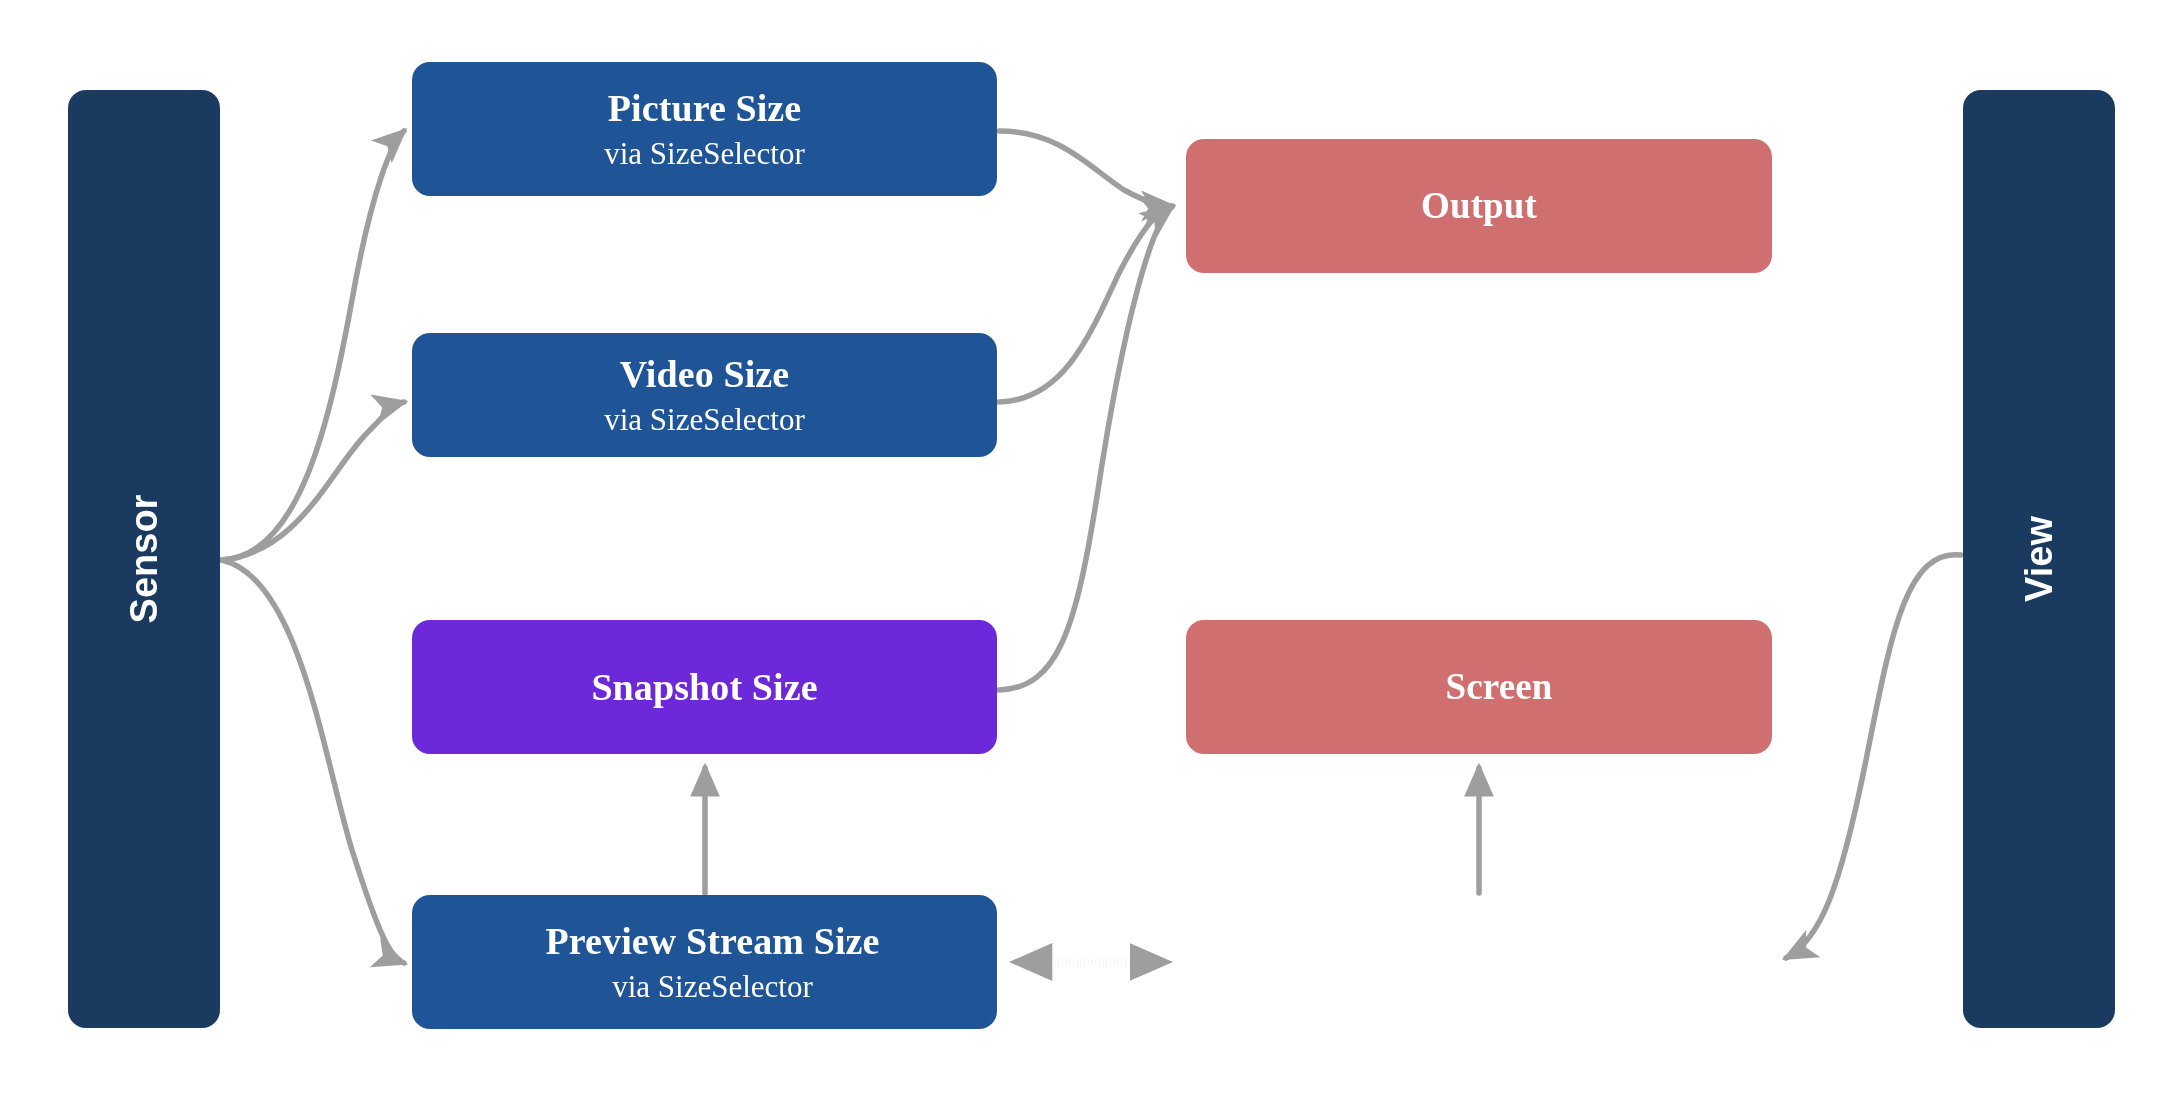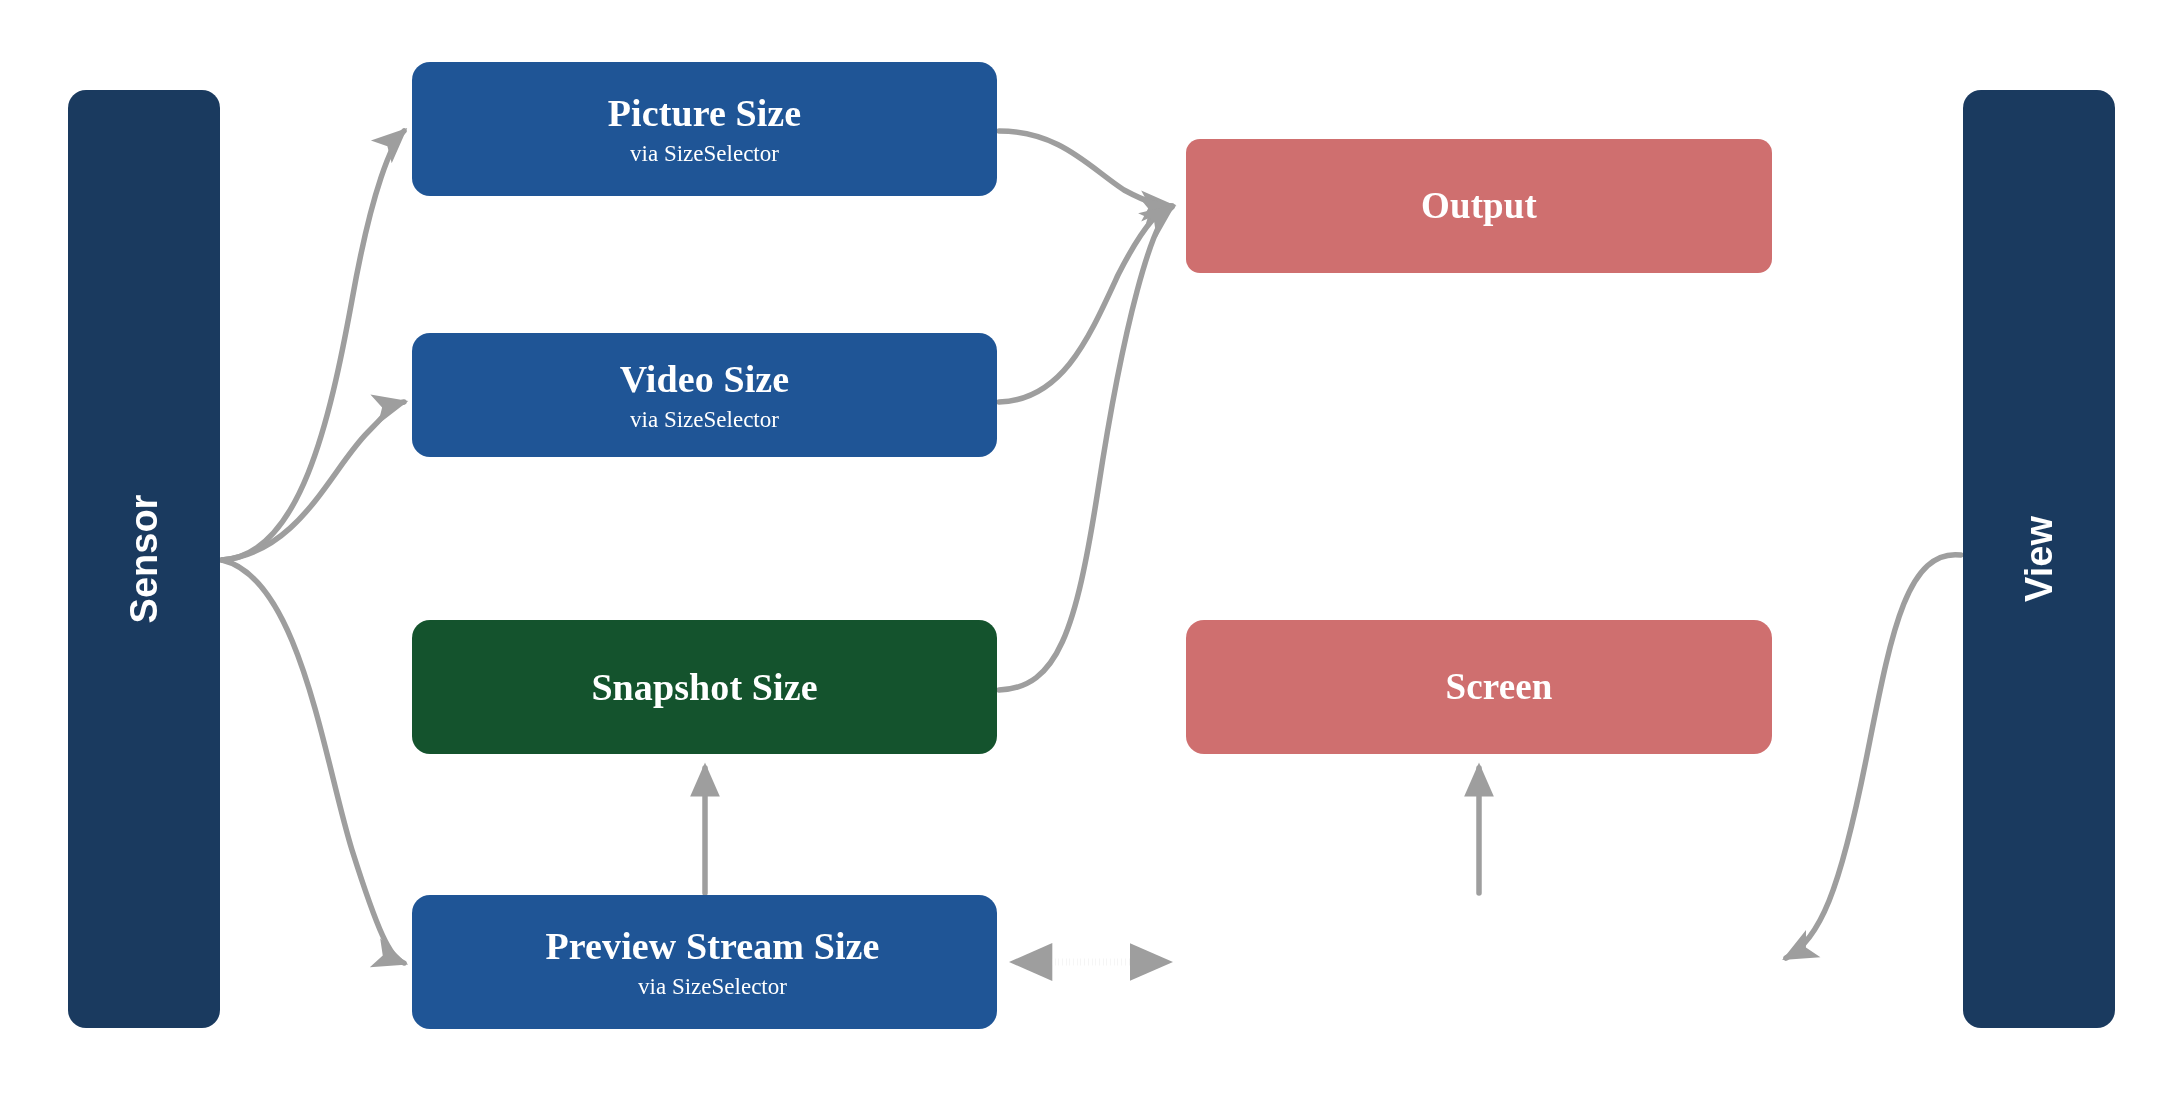--- a/index.html
+++ b/index.html
@@ -42,21 +42,21 @@
     font-family: Liberation Serif, serif;
   }
   .node .title {
     font-weight: bold;
     font-size: 38px;
     letter-spacing: 0.1px;
     white-space: nowrap;
   }
   .node .sub {
     font-weight: normal;
-    font-size: 23px;
+    font-size: 31px;
     margin-top: 5px;
     white-space: nowrap;
   }
   .node.single .title {
     font-size: 37px;
   }
 
   
   .lane {
     position: absolute;
@@ -79,30 +79,30 @@
     white-space: nowrap;
   }
   #lane-sensor { left: 68px; }
   #lane-view   { left: 1963px; }
 
   
   .col-left  { left: 412px;  width: 585px; }
   .col-right { left: 1186px; width: 586px; }
 
   .blue      { background: #1f5596; }
-  .blue-lite { background: #14532d; }
+  .blue-lite { background: #6d28d9; }
   .red       { background: #cf6f6f; }
 
   
   #node-picture  { top: 62px;  height: 134px; }
   #node-video    { top: 333px; height: 124px; }
   #node-snapshot { top: 620px; height: 134px; }
   #node-preview  { top: 895px; height: 134px; padding-left: 16px; }
 
-  #node-output   { top: 139px; height: 134px; border-radius: 14px; }
+  #node-output   { top: 139px; height: 134px; }
   #node-screen   { top: 620px; height: 134px; padding-left: 40px; }
   #node-surface  { top: 895px; height: 134px; }
 </style>
 </head>
 <body>
 
 <div id="canvas">
 
   <svg id="edges" viewBox="0 0 2182 1104" xmlns="http://www.w3.org/2000/svg">
     <defs>

